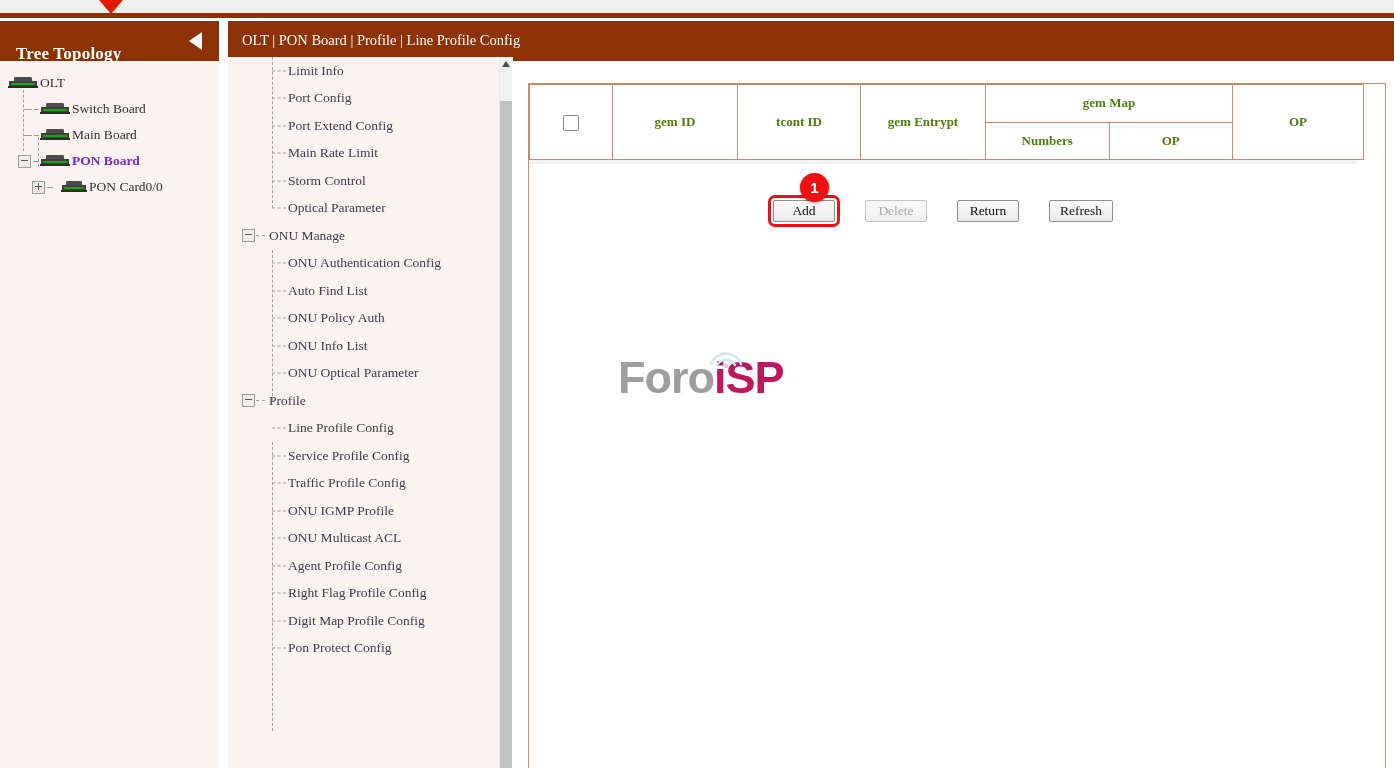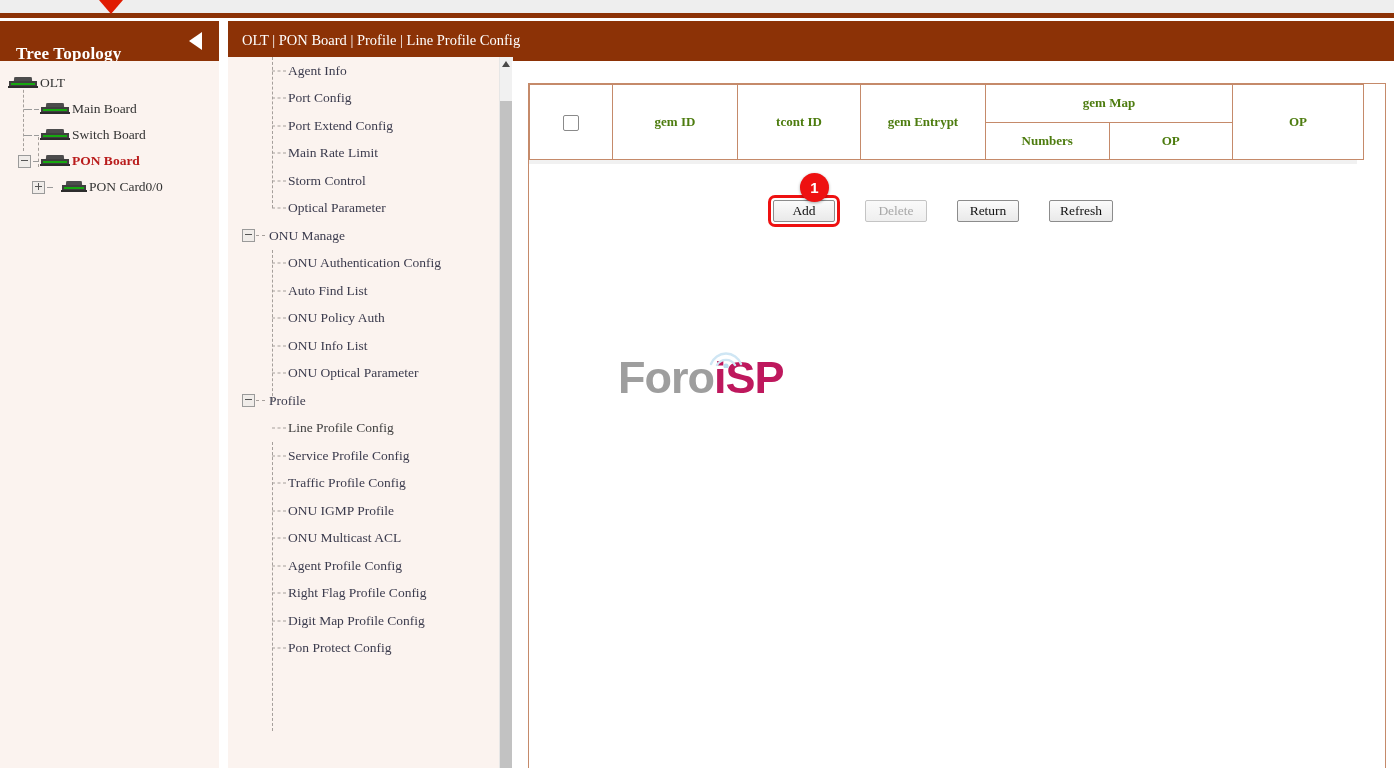--- a/index.html
+++ b/index.html
@@ -83,21 +83,21 @@
   .tnode {
     position: relative;
     height: 26px;
     display: flex;
     align-items: center;
     font-size: 13.5px;
     color: #333333;
     white-space: nowrap;
   }
   .tnode .lbl { cursor: pointer; }
-  .tnode .lbl.active { color: #b91c1c; font-weight: bold; }
+  .tnode .lbl.active { color: #6d28d9; font-weight: bold; }
   .expander {
     display: inline-block;
     width: 11px; height: 11px;
     border: 1px solid #9a9a9a;
     background: #f0ece9;
     position: relative;
     margin-right: 1px;
     cursor: pointer;
     flex: 0 0 auto;
   }
@@ -433,33 +433,33 @@
 
       <div class="tnode" style="padding-left:23px;">
         <span class="dash"></span>
         <span class="dash" style="width:5px;"></span>
         <span class="devicon">
           <span class="top"></span>
             <span class="body"></span>
             <span class="strip"></span>
             <span class="base"></span>
         </span>
-        <span class="lbl">Main Board</span>
+        <span class="lbl">Switch Board</span>
       </div>
 
       <div class="tnode" style="padding-left:23px;">
         <span class="dash"></span>
         <span class="dash" style="width:5px;"></span>
         <span class="devicon">
           <span class="top"></span>
             <span class="body"></span>
             <span class="strip"></span>
             <span class="base"></span>
         </span>
-        <span class="lbl">Switch Board</span>
+        <span class="lbl">Main Board</span>
       </div>
 
       <div class="tnode" style="padding-left:18px;">
         <span class="expander"></span>
         <span class="dash" style="width:6px;"></span>
         <span class="devicon">
           <span class="top"></span>
             <span class="body"></span>
             <span class="strip"></span>
             <span class="base"></span>
@@ -487,21 +487,21 @@
   </div>
 
   <div class="menu-panel">
     <div class="menu-inner" id="menu-list">
 
     <div class="branchline" style="top: 0px; height: 151.25px;"></div>
         <div class="branchline" style="top: 192.5px; height: 151.25px;"></div>
         <div class="branchline" style="top: 385px; height: 288.75px;"></div>
         <div class="mitem leaf" style="position: relative;">
           <div class="leafconn"></div>
-          <span class="txt label">Agent Info</span>
+          <span class="txt label">Limit Info</span>
         </div>
         <div class="mitem leaf" style="position: relative;">
           <div class="leafconn"></div>
           <span class="txt label">Port Config</span>
         </div>
         <div class="mitem leaf" style="position: relative;">
           <div class="leafconn"></div>
           <span class="txt label">Port Extend Config</span>
         </div>
         <div class="mitem leaf" style="position: relative;">

